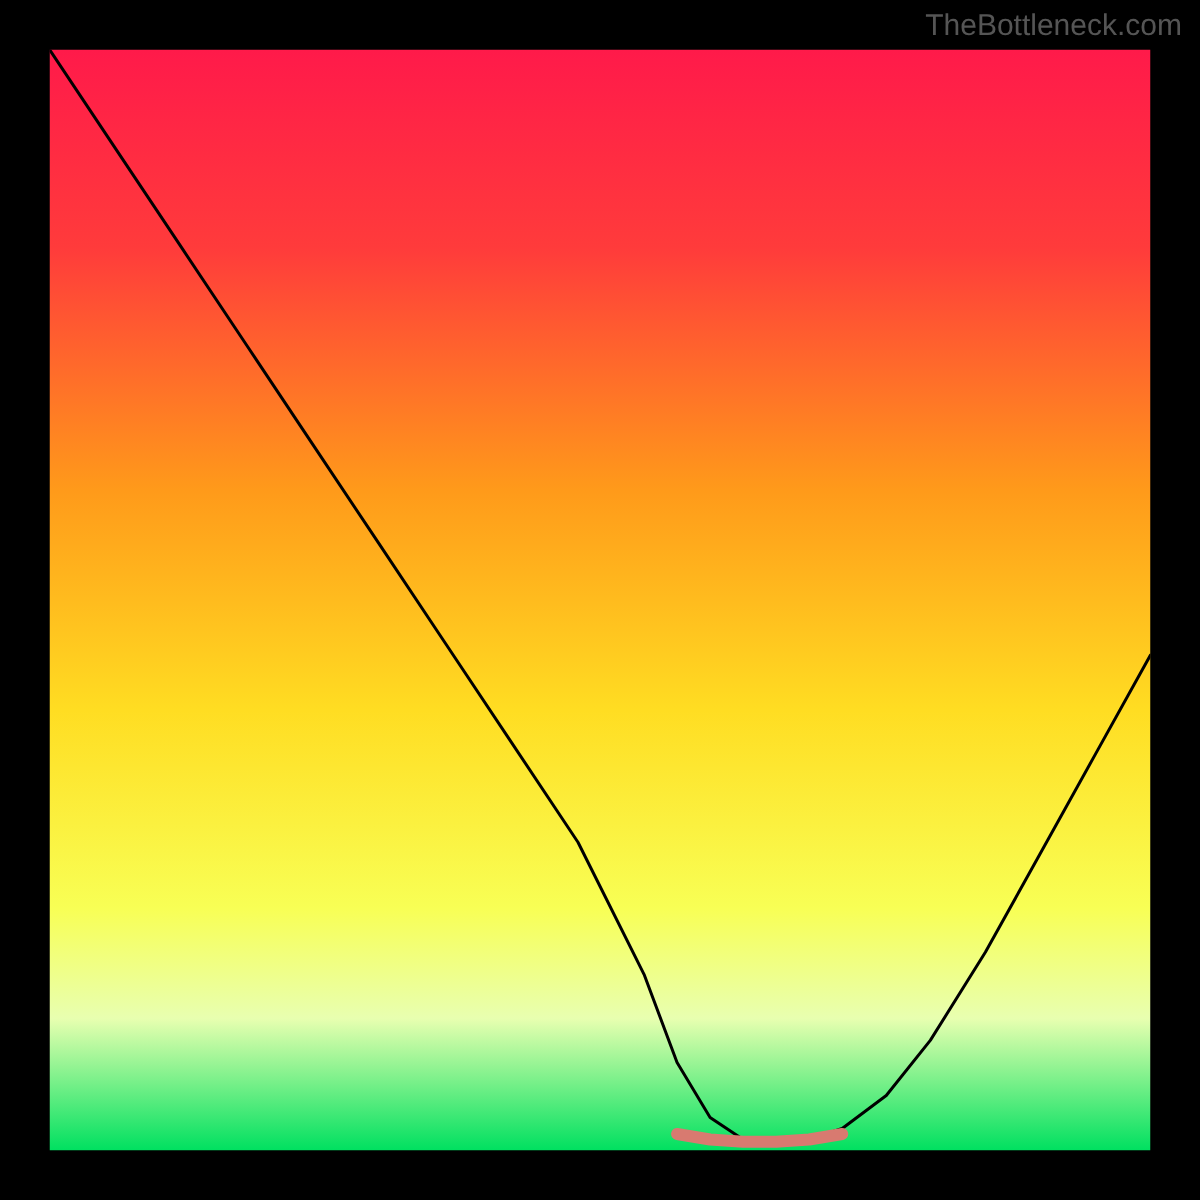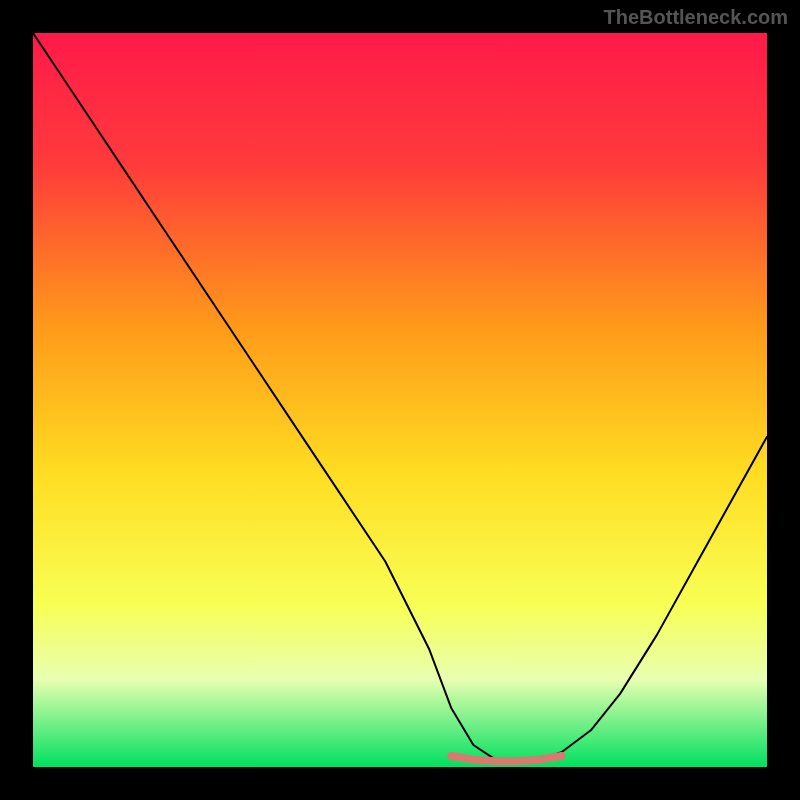--- a/index.html
+++ b/index.html
@@ -16,21 +16,21 @@
     width: 800px;
     height: 800px;
     background: #000;
   }
   .watermark {
     position: absolute;
     top: 6px;
     right: 12px;
     color: #555;
     font-size: 20px;
-    font-weight: 700;
+    font-weight: 400;
     z-index: 10;
   }
   .plot-area {
     position: absolute;
     left: 33px;
     top: 33px;
     width: 734px;
     height: 734px;
   }
   svg {

